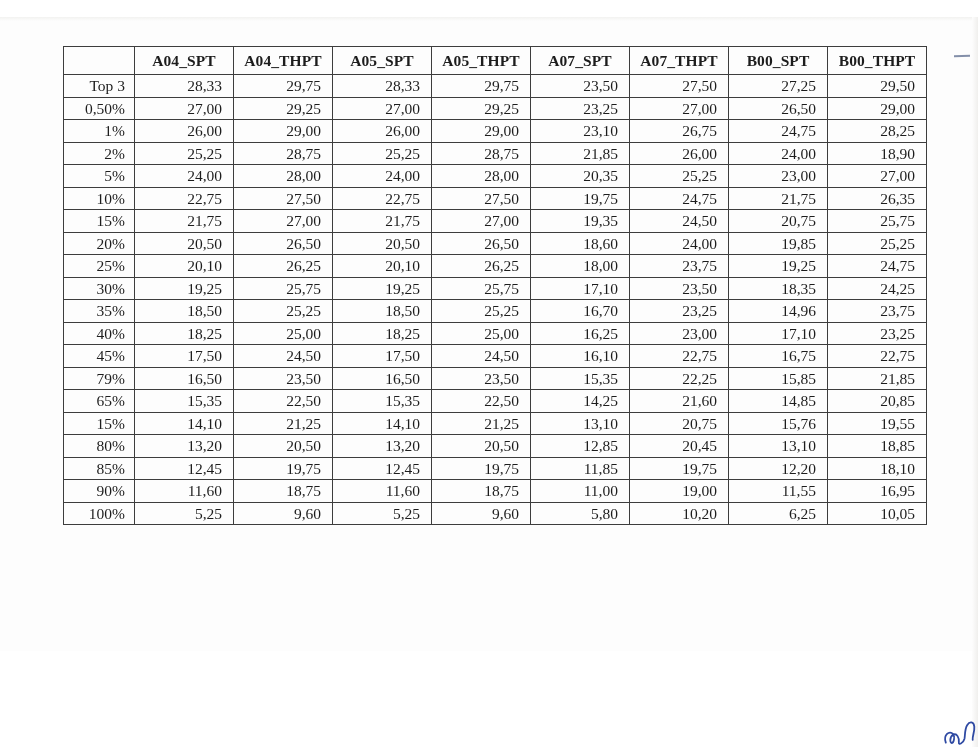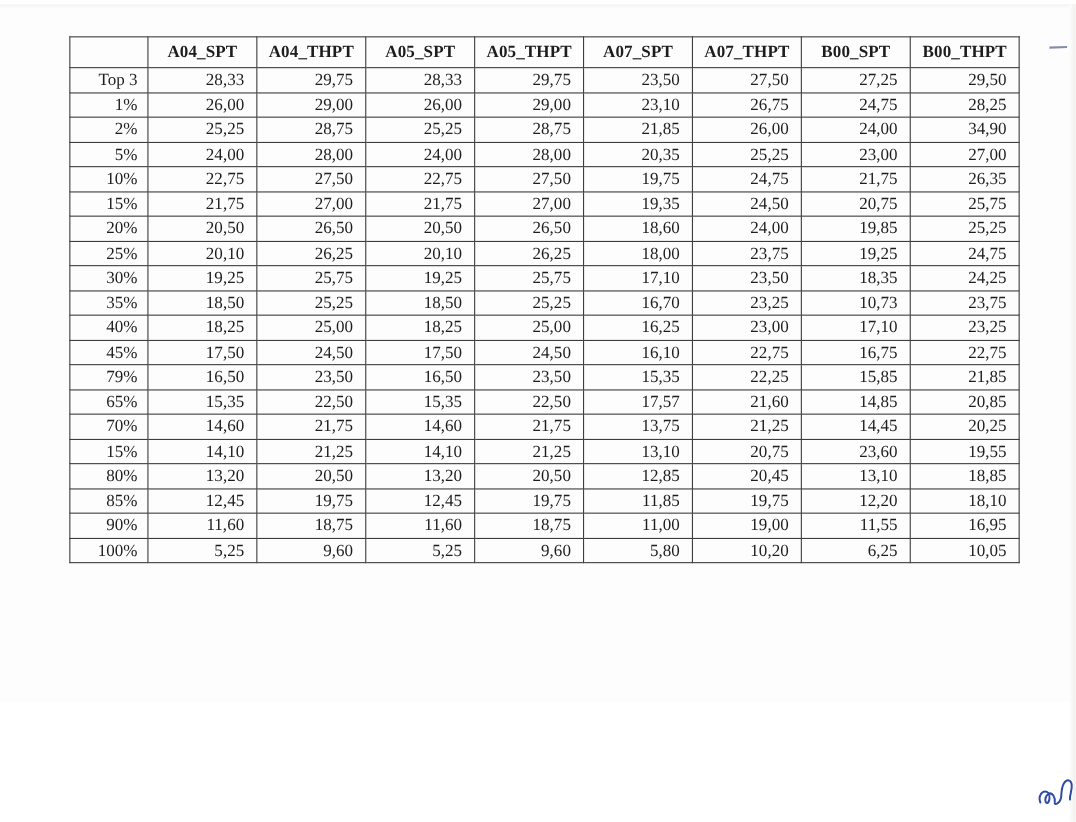--- a/index.html
+++ b/index.html
@@ -9,21 +9,21 @@
   body {
     width: 978px;
     height: 747px;
     background: #ffffff;
     font-family: "Liberation Serif", serif;
     overflow: hidden;
     position: relative;
   }
   #page {
     position: absolute;
-    left: 0; top: 4px;
+    left: 0; top: 17px;
     width: 978px;
     height: 634px;
     background: #fdfdfd;
   }
   
   .scan-edge-top {
     position: absolute;
     left: 0; top: 0;
     width: 978px; height: 4px;
     background: linear-gradient(to bottom, #f2f2f0, #fdfdfd);
@@ -131,40 +131,51 @@
           <td class="value-cell">28,33</td>
           <td class="value-cell">29,75</td>
           <td class="value-cell">28,33</td>
           <td class="value-cell">29,75</td>
           <td class="value-cell">23,50</td>
           <td class="value-cell">27,50</td>
           <td class="value-cell">27,25</td>
           <td class="value-cell">29,50</td>
         </tr>
         <tr>
+          <th class="row-header">0,50%</th>
+          <td class="value-cell">27,00</td>
+          <td class="value-cell">29,25</td>
+          <td class="value-cell">27,00</td>
+          <td class="value-cell">29,25</td>
+          <td class="value-cell">23,25</td>
+          <td class="value-cell">27,00</td>
+          <td class="value-cell">26,50</td>
+          <td class="value-cell">29,00</td>
+        </tr>
+        <tr>
           <th class="row-header">1%</th>
           <td class="value-cell">26,00</td>
           <td class="value-cell">29,00</td>
           <td class="value-cell">26,00</td>
           <td class="value-cell">29,00</td>
           <td class="value-cell">23,10</td>
           <td class="value-cell">26,75</td>
           <td class="value-cell">24,75</td>
           <td class="value-cell">28,25</td>
         </tr>
         <tr>
           <th class="row-header">2%</th>
           <td class="value-cell">25,25</td>
           <td class="value-cell">28,75</td>
           <td class="value-cell">25,25</td>
           <td class="value-cell">28,75</td>
           <td class="value-cell">21,85</td>
           <td class="value-cell">26,00</td>
           <td class="value-cell">24,00</td>
-          <td class="value-cell">34,90</td>
+          <td class="value-cell">18,90</td>
         </tr>
         <tr>
           <th class="row-header">5%</th>
           <td class="value-cell">24,00</td>
           <td class="value-cell">28,00</td>
           <td class="value-cell">24,00</td>
           <td class="value-cell">28,00</td>
           <td class="value-cell">20,35</td>
           <td class="value-cell">25,25</td>
           <td class="value-cell">23,00</td>
@@ -226,21 +237,21 @@
           <td class="value-cell">24,25</td>
         </tr>
         <tr>
           <th class="row-header">35%</th>
           <td class="value-cell">18,50</td>
           <td class="value-cell">25,25</td>
           <td class="value-cell">18,50</td>
           <td class="value-cell">25,25</td>
           <td class="value-cell">16,70</td>
           <td class="value-cell">23,25</td>
-          <td class="value-cell">10,73</td>
+          <td class="value-cell">14,96</td>
           <td class="value-cell">23,75</td>
         </tr>
         <tr>
           <th class="row-header">40%</th>
           <td class="value-cell">18,25</td>
           <td class="value-cell">25,00</td>
           <td class="value-cell">18,25</td>
           <td class="value-cell">25,00</td>
           <td class="value-cell">16,25</td>
           <td class="value-cell">23,00</td>
@@ -268,45 +279,34 @@
           <td class="value-cell">22,25</td>
           <td class="value-cell">15,85</td>
           <td class="value-cell">21,85</td>
         </tr>
         <tr>
           <th class="row-header">65%</th>
           <td class="value-cell">15,35</td>
           <td class="value-cell">22,50</td>
           <td class="value-cell">15,35</td>
           <td class="value-cell">22,50</td>
-          <td class="value-cell">17,57</td>
+          <td class="value-cell">14,25</td>
           <td class="value-cell">21,60</td>
           <td class="value-cell">14,85</td>
           <td class="value-cell">20,85</td>
-        </tr>
-        <tr>
-          <th class="row-header">70%</th>
-          <td class="value-cell">14,60</td>
-          <td class="value-cell">21,75</td>
-          <td class="value-cell">14,60</td>
-          <td class="value-cell">21,75</td>
-          <td class="value-cell">13,75</td>
-          <td class="value-cell">21,25</td>
-          <td class="value-cell">14,45</td>
-          <td class="value-cell">20,25</td>
         </tr>
         <tr>
           <th class="row-header">15%</th>
           <td class="value-cell">14,10</td>
           <td class="value-cell">21,25</td>
           <td class="value-cell">14,10</td>
           <td class="value-cell">21,25</td>
           <td class="value-cell">13,10</td>
           <td class="value-cell">20,75</td>
-          <td class="value-cell">23,60</td>
+          <td class="value-cell">15,76</td>
           <td class="value-cell">19,55</td>
         </tr>
         <tr>
           <th class="row-header">80%</th>
           <td class="value-cell">13,20</td>
           <td class="value-cell">20,50</td>
           <td class="value-cell">13,20</td>
           <td class="value-cell">20,50</td>
           <td class="value-cell">12,85</td>
           <td class="value-cell">20,45</td>

